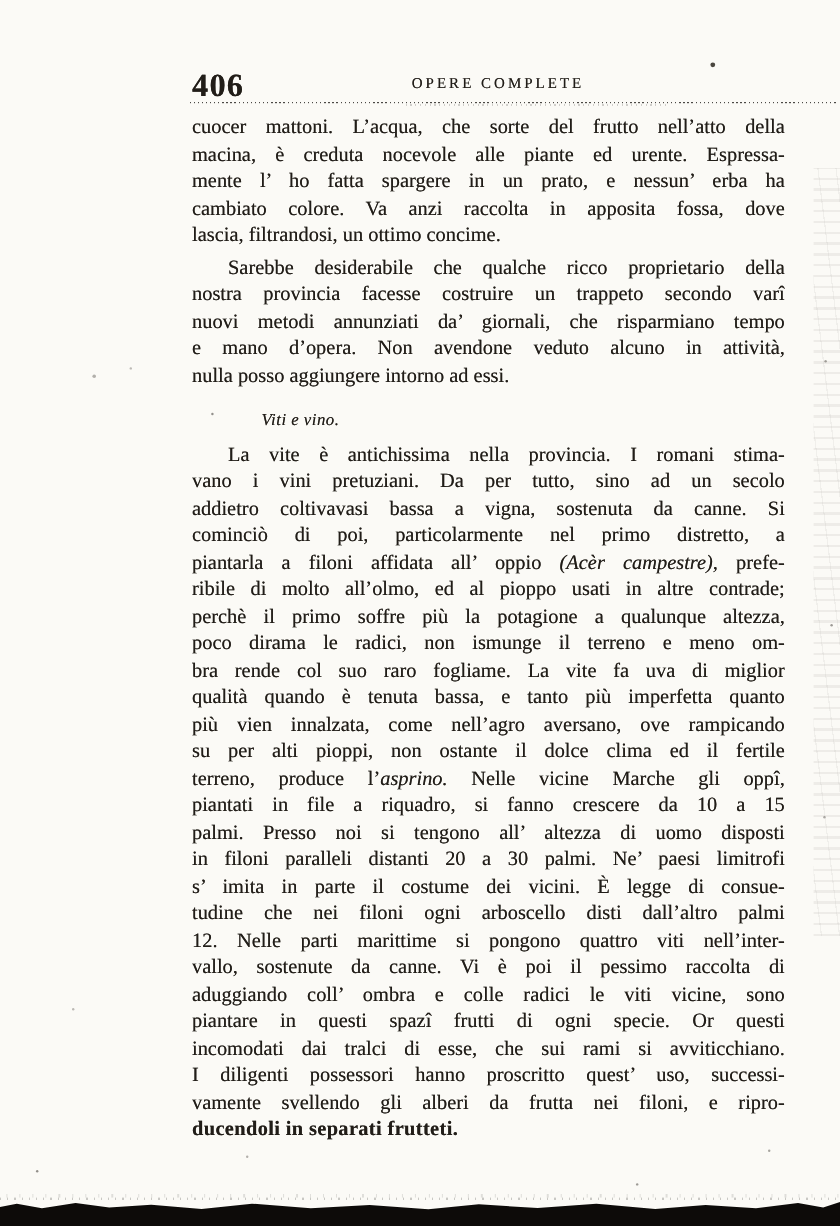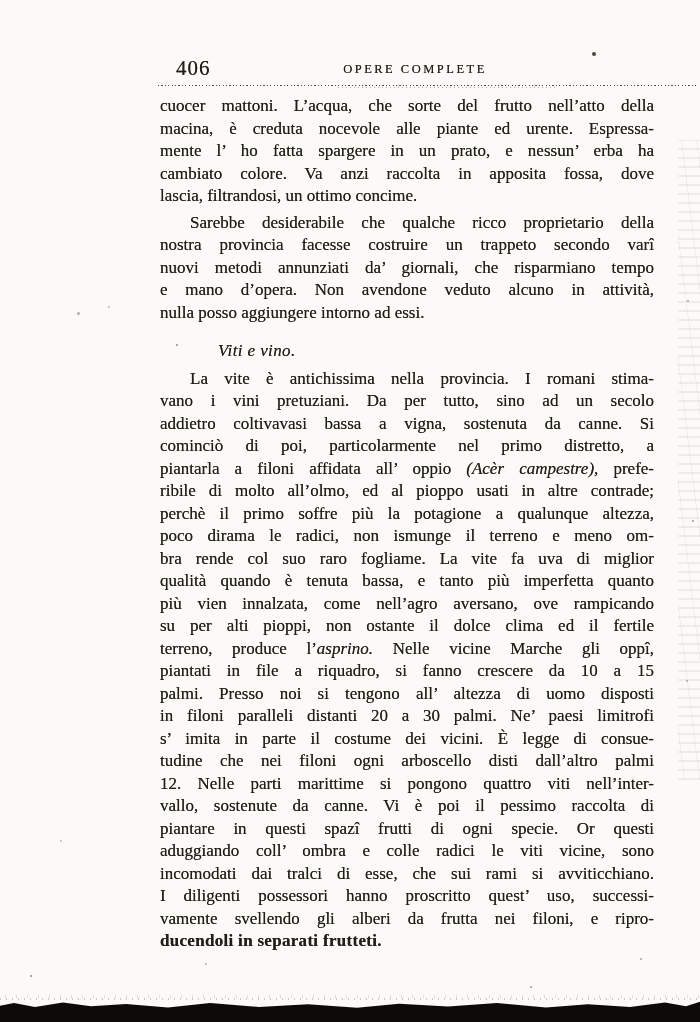--- a/index.html
+++ b/index.html
@@ -8,22 +8,22 @@
     width:700px;height:1022px;
     margin:0 auto;
     background:var(--paper,#fbfaf6);
     overflow:hidden;
     font-family:"Liberation Serif", serif;
     color:var(--ink,#211d18);
   }
   
   .header{position:absolute;top:56px;left:0;width:700px;height:26px;}
   .page-num{
-    position:absolute;left:176px;top:0;
-    font-size:21px;font-weight:normal;letter-spacing:1px;
+    position:absolute;left:160px;top:0;
+    font-size:27px;font-weight:bold;letter-spacing:1px;
     text-shadow:0 0 .5px rgba(33,29,24,.8);
   }
   .running-title{
     position:absolute;left:415px;top:6px;transform:translateX(-50%);
     font-size:12.5px;font-weight:normal;letter-spacing:2.5px;white-space:nowrap;
     text-shadow:0 0 .4px rgba(33,29,24,.7);
   }
   .dotted-rule{
     position:absolute;top:85px;left:158px;width:540px;height:2px;
     background-image:
@@ -46,21 +46,21 @@
     -moz-text-align-last:justify;
     text-align-last:justify;
     height:22.5px;overflow:hidden;white-space:normal;
   }
   .paragraph .line.last{ text-align-last:left; -moz-text-align-last:left; }
   .paragraph .line.first-indent{ padding-left:30px; }
   .paragraph .line em{font-style:italic;}
   .paragraph .line .bold{font-weight:bold;letter-spacing:.3px;}
   .heading{
     margin:16px 0 5px 0;padding-left:58px;
-    font-style:italic;font-size:17px;line-height:22.5px;letter-spacing:.4px;
+    font-style:italic;font-size:14px;line-height:22.5px;letter-spacing:.4px;
   }
   
   .bottom-band{
     position:absolute;left:0;bottom:0;width:700px;height:27px;
     background:var(--band,#0d0b09);
     clip-path:polygon(0 40%,2% 30%,5% 44%,9% 28%,13% 42%,18% 33%,24% 46%,30% 30%,37% 44%,44% 34%,51% 47%,57% 32%,64% 43%,71% 30%,78% 46%,84% 34%,90% 44%,95% 28%,98% 42%,100% 25%,100% 100%,0 100%);
   }
   .bottom-dust{
     position:absolute;left:0;bottom:22px;width:700px;height:7px;opacity:.4;
     background-image:
@@ -118,22 +118,22 @@
         <div class="line"><span>più vien innalzata, come nell’agro aversano, ove rampicando</span></div>
         <div class="line"><span>su per alti pioppi, non ostante il dolce clima ed il fertile</span></div>
         <div class="line"><span>terreno, produce l’</span><em>asprino.</em><span> Nelle vicine Marche gli oppî,</span></div>
         <div class="line"><span>piantati in file a riquadro, si fanno crescere da 10 a 15</span></div>
         <div class="line"><span>palmi. Presso noi si tengono all’ altezza di uomo disposti</span></div>
         <div class="line"><span>in filoni paralleli distanti 20 a 30 palmi. Ne’ paesi limitrofi</span></div>
         <div class="line"><span>s’ imita in parte il costume dei vicini. È legge di consue-</span></div>
         <div class="line"><span>tudine che nei filoni ogni arboscello disti dall’altro palmi</span></div>
         <div class="line"><span>12. Nelle parti marittime si pongono quattro viti nell’inter-</span></div>
         <div class="line"><span>vallo, sostenute da canne. Vi è poi il pessimo raccolta di</span></div>
+        <div class="line"><span>aduggiando coll’ ombra e colle radici le viti vicine, sono</span></div>
         <div class="line"><span>piantare in questi spazî frutti di ogni specie. Or questi</span></div>
-        <div class="line"><span>aduggiando coll’ ombra e colle radici le viti vicine, sono</span></div>
         <div class="line"><span>incomodati dai tralci di esse, che sui rami si avviticchiano.</span></div>
         <div class="line"><span>I diligenti possessori hanno proscritto quest’ uso, successi-</span></div>
         <div class="line"><span>vamente svellendo gli alberi da frutta nei filoni, e ripro-</span></div>
         <div class="line last"><span class="bold">ducendoli in separati frutteti.</span></div>
       </div>
     </div>
 
   <div class="right-noise"></div>
   <div class="bottom-dust"></div>
   <div class="bottom-band"></div>

